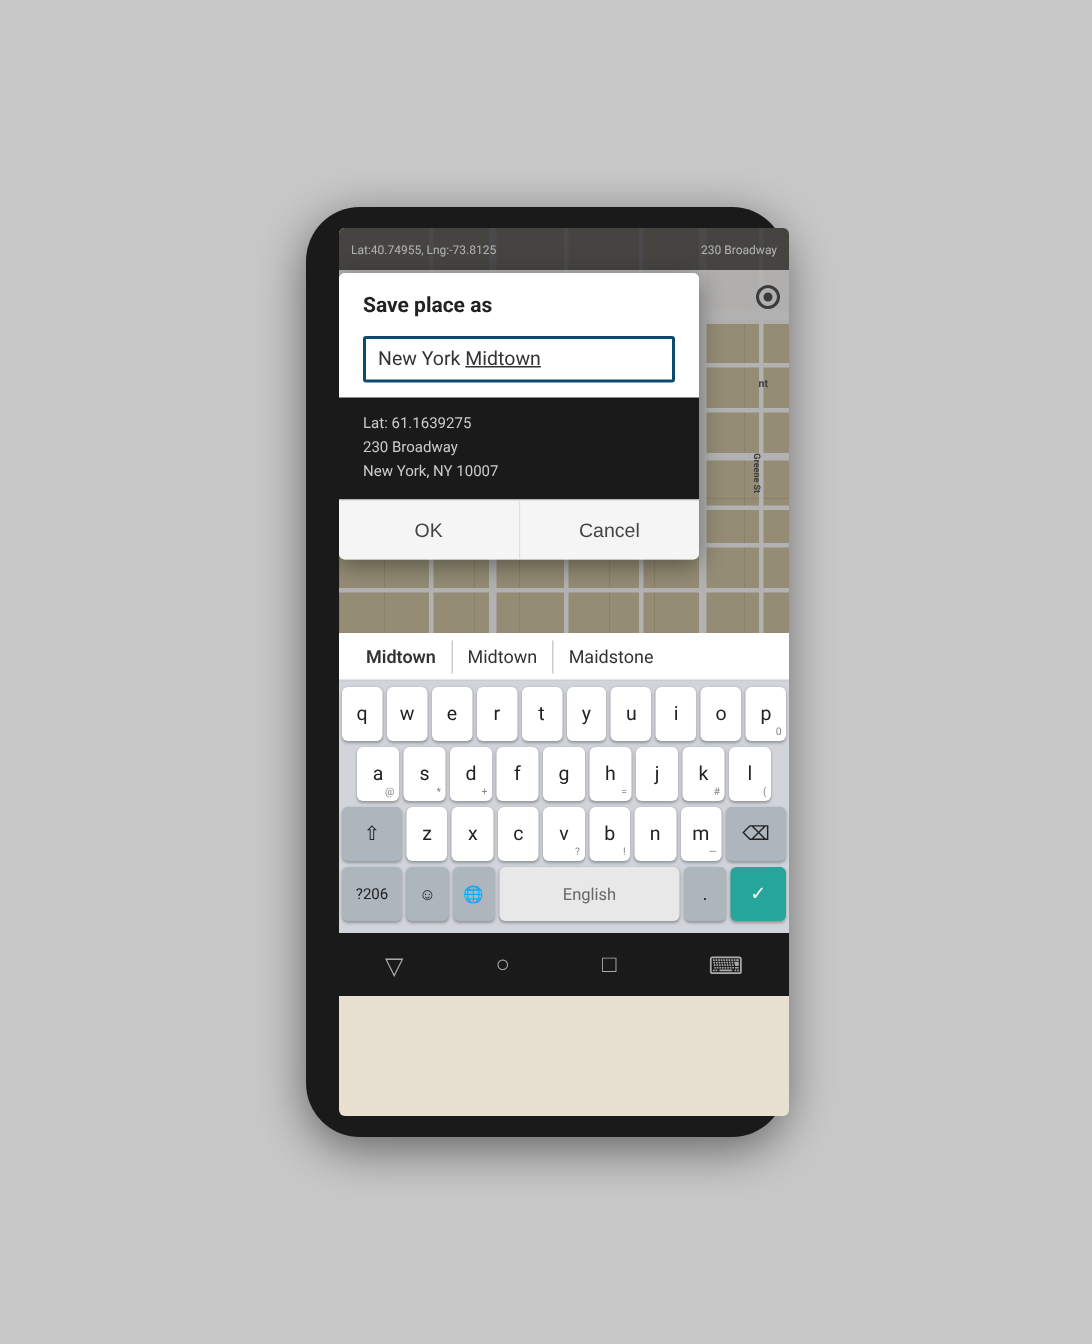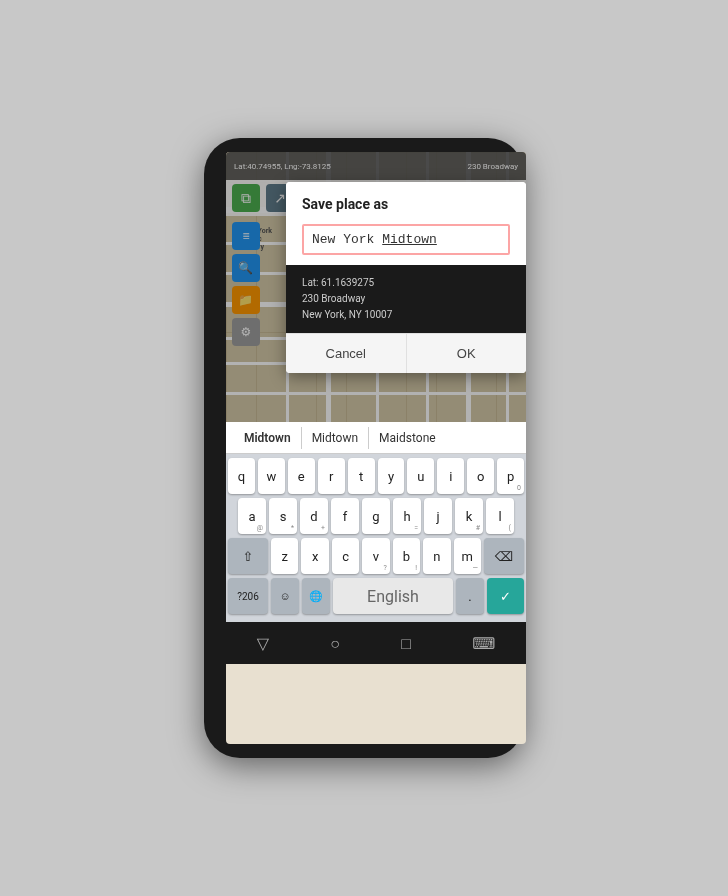--- a/index.html
+++ b/index.html
@@ -163,21 +163,21 @@
     }
 
     
     .dialog-overlay {
       position: absolute;
       inset: 0;
       background: rgba(0,0,0,0.3);
       z-index: 20;
       display: flex;
       align-items: flex-start;
-      justify-content: flex-end;
+      justify-content: flex-start;
       padding-top: 30px;
     }
 
     .dialog {
       width: 240px;
       background: #fff;
       border-radius: 4px;
       overflow: hidden;
       box-shadow: 0 4px 16px rgba(0,0,0,0.4);
     }
@@ -189,27 +189,26 @@
       font-weight: bold;
       color: #222;
     }
 
     .dialog-input-wrap {
       padding: 4px 16px 10px;
     }
 
     .dialog-input {
       width: 100%;
-      border: 2px solid #fca5a5;
+      border: 2px solid #0c4a6e;
       border-radius: 2px;
       padding: 6px 8px;
       font-size: 13px;
       color: #333;
       outline: none;
-      font-family: Liberation Mono, monospace;
     }
 
     .dialog-info {
       background: #1a1a1a;
       padding: 10px 16px;
       color: #ccc;
       font-size: 10px;
       line-height: 1.6;
     }
 
@@ -307,21 +306,21 @@
     .key.wide {
       min-width: 40px;
       max-width: 44px;
     }
 
     .key.space {
       min-width: 120px;
       max-width: 140px;
       background: #e8e8e8;
       color: #666;
-      font-size: 16px;
+      font-size: 11px;
     }
 
     .key.teal {
       background: #26a69a;
       color: #fff;
       min-width: 36px;
       max-width: 40px;
     }
 
     
@@ -405,22 +404,22 @@
             </div>
           </div>
 
           <div class="dialog-info">
             <div>Lat: 61.1639275</div>
             <div>230 Broadway</div>
             <div>New York, NY 10007</div>
           </div>
 
           <div class="dialog-buttons">
+            <button class="dialog-btn">OK</button>
             <button class="dialog-btn">Cancel</button>
-            <button class="dialog-btn">OK</button>
           </div>
 
         </div>
       </div>
     </div>
 
     <div class="keyboard-area">
 
       <div class="suggestions-row">
         <span class="suggestion">Midtown</span>

